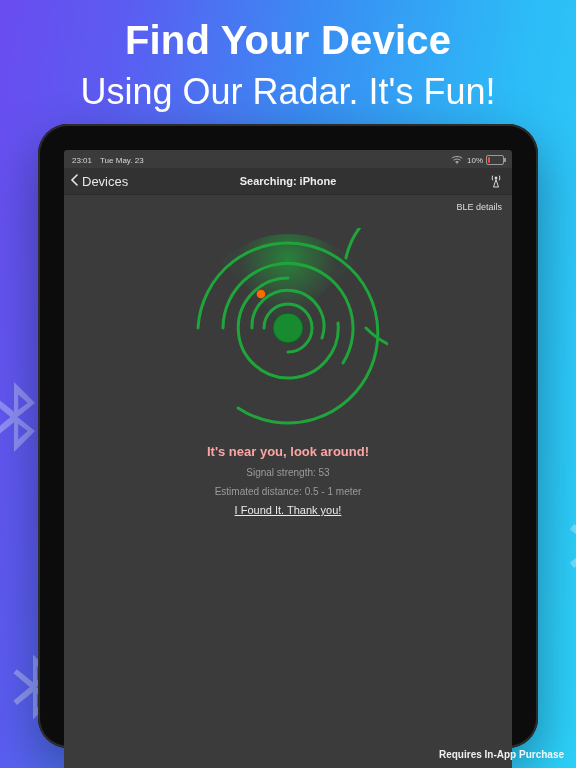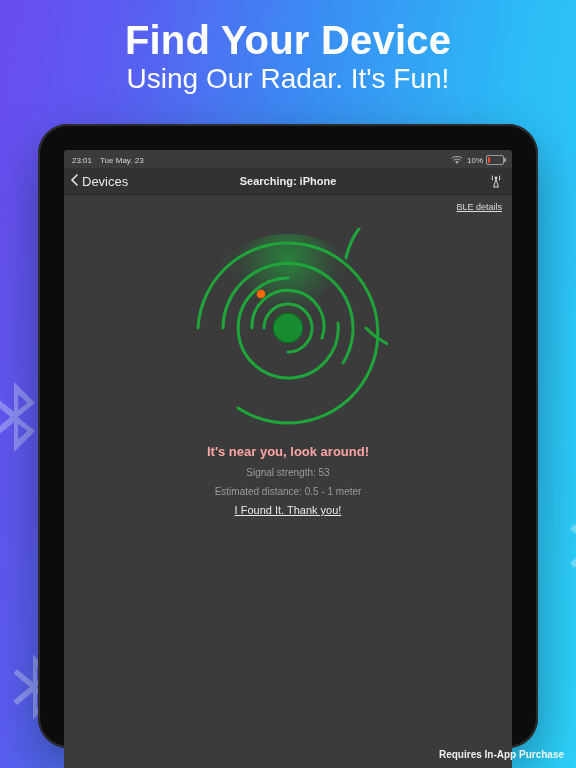--- a/index.html
+++ b/index.html
@@ -18,21 +18,21 @@
   .bt3 { left: -6px;  top: 648px; width: 78px; height: 78px; }
 
   .hero {
     position: absolute; top: 18px; left: 0; width: 100%;
     text-align: center; color: #fff;
   }
   .hero h1 {
     margin: 0; font-size: 40px; font-weight: 700; letter-spacing: 0.2px;
   }
   .hero h2 {
-    margin: 0 0 0 0; font-size: 28px; font-weight: 500;
+    margin: 8px 0 0 0; font-size: 36px; font-weight: 500;
   }
 
   
   .tablet {
     position: absolute;
     left: 38px; top: 124px;
     width: 500px; height: 624px;
     background: #0c0c0c;
     border-radius: 30px;
     box-shadow: 0 20px 50px rgba(0,0,0,0.35), inset 0 0 0 2px #2c2c2c;
@@ -76,21 +76,21 @@
     position: absolute; left: 6px; top: 0; height: 26px;
     display: flex; align-items: center; gap: 2px;
     color: #e8e8e8; font-size: 13px;
   }
   .nav-title { font-size: 11px; font-weight: 600; color: #ececec; }
   .nav-right-icon {
     position: absolute; right: 8px; top: 5px; width: 16px; height: 16px;
   }
   .ble-link {
     position: absolute; right: 10px; top: 52px;
-    font-size: 9px; color: #dcdcdc; text-decoration: underline;
+    font-size: 9px; color: #dcdcdc; 
   }
 
   
   .radar-wrap {
     position: absolute; top: 78px; left: 50%; transform: translateX(-50%);
     width: 200px; height: 200px;
   }
   .radar-wrap svg { display: block; }
 
   

